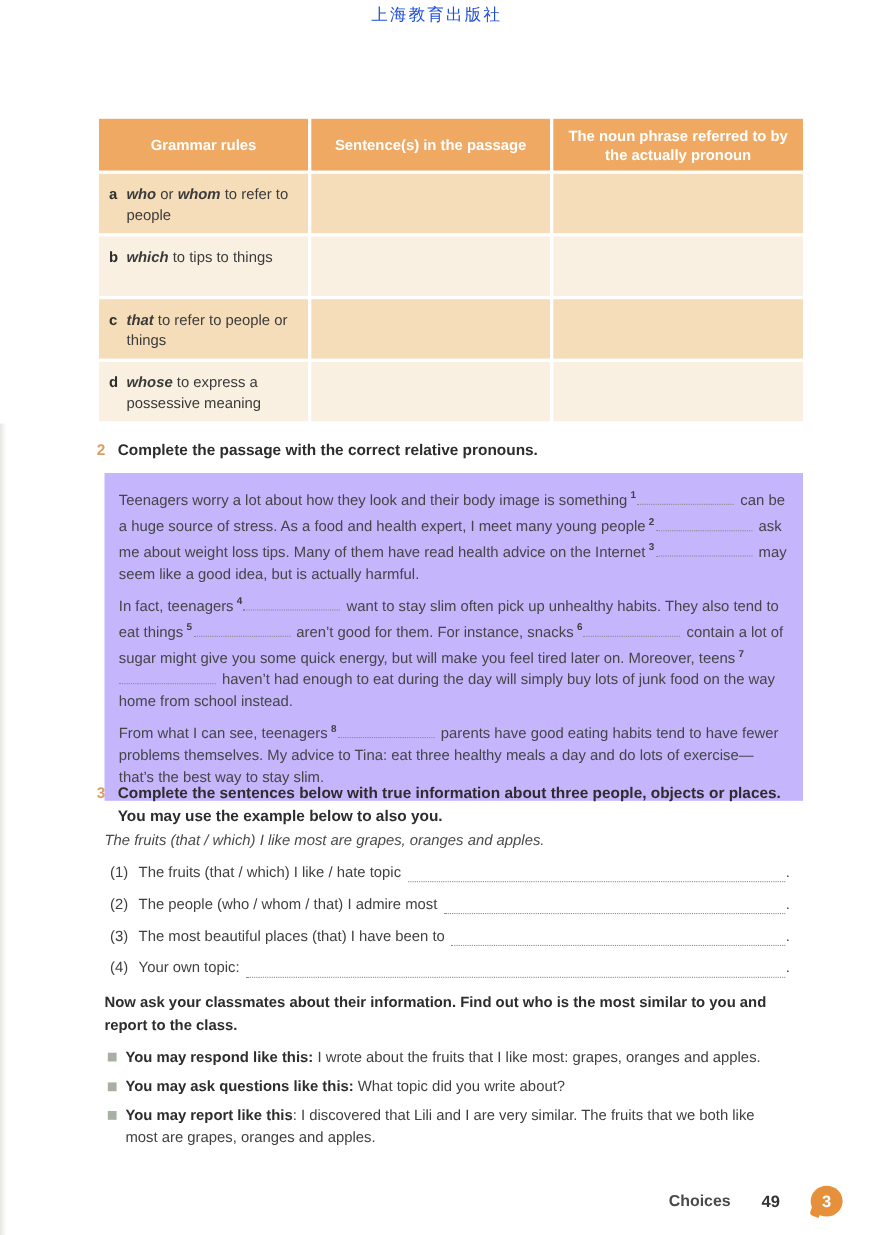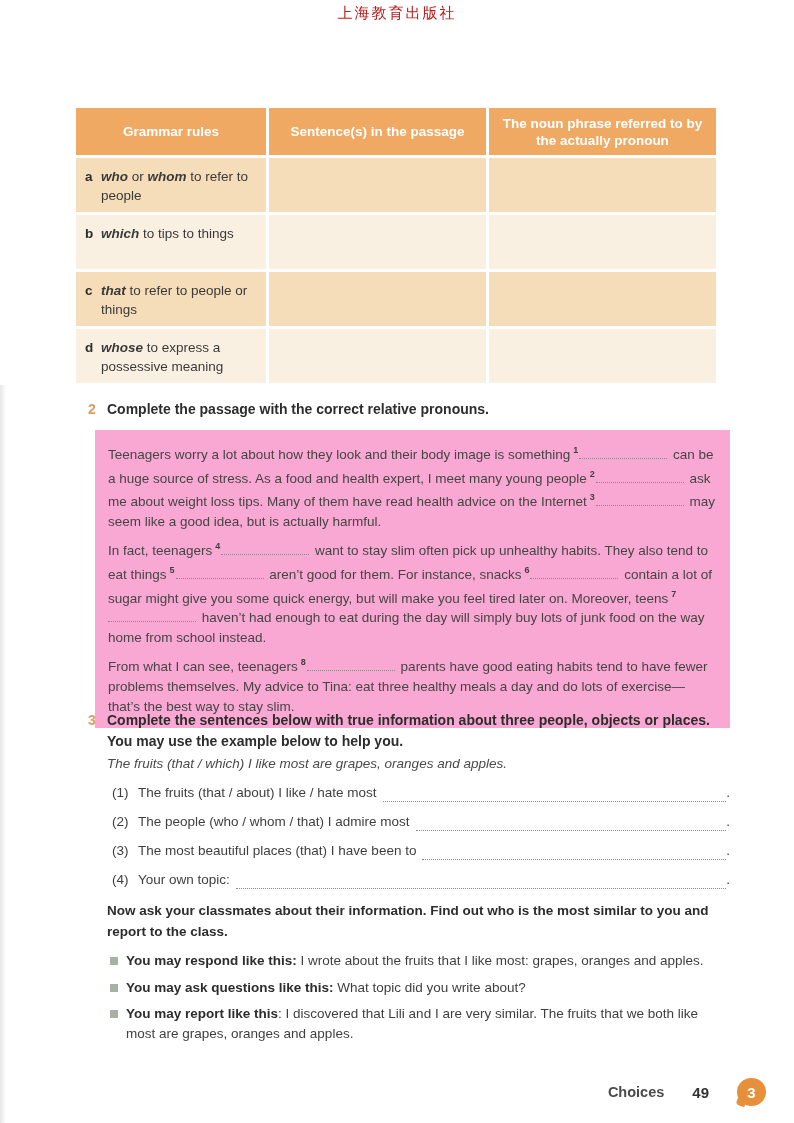--- a/index.html
+++ b/index.html
@@ -14,25 +14,25 @@
   .edge-shadow{
     position:absolute;left:0;top:385px;bottom:0;width:6px;
     background:linear-gradient(to right, rgba(120,115,110,0.18), rgba(120,115,110,0));
   }
   
   .publisher{
     position:absolute;top:4px;left:0;width:100%;
     text-align:center;
     font-family:Liberation Sans, sans-serif;
     font-size:15px;letter-spacing:2px;
-    color:#b91c1c;
+    color:#1d4ed8;
   }
   
   .gtable{
-    position:absolute;left:76px;top:108px;width:640px;
+    position:absolute;left:90px;top:108px;width:640px;
     display:grid;
     grid-template-columns:190px 217px 1fr;
     gap:3px;
     background:#ffffff;
   }
   .gcell{box-sizing:border-box;}
   .ghead{
     background:#efa963;color:#ffffff;
     font-weight:bold;font-size:13.5px;line-height:17px;
     display:flex;align-items:center;justify-content:center;
@@ -56,37 +56,37 @@
     display:flex;
   }
   .exnum{
     flex:0 0 19px;font-weight:bold;color:#dc9d62;
   }
   .extitle{font-weight:bold;color:#2d2d2d;}
   
   .passagebox{
     position:absolute;left:95px;top:430px;width:635px;
     box-sizing:border-box;
-    background:#f9a8d4;
+    background:#c4b5fd;
     padding:11px 13px 12px 13px;
     font-size:13.5px;line-height:19.6px;color:#454545;
   }
   .passagebox p{margin:0 0 6px 0;}
   .passagebox p:last-child{margin-bottom:0;}
   .blank-num{
     font-size:9px;vertical-align:6px;margin:0 1px 0 3px;color:#3f3f3f;font-weight:bold;
   }
   .blank-line{
     display:inline-block;width:88px;height:13px;
     border-bottom:1.5px dotted #8a8a8a;
     margin-right:2px;
   }
   
   .ex3body{
-    position:absolute;left:88px;top:752px;width:642px;
+    position:absolute;left:76px;top:752px;width:642px;
     font-size:13.5px;line-height:19.5px;
   }
   .example{
     margin:2px 0 9px 19px;
     font-style:italic;color:#4a4a4a;
   }
   .fillitem{
     display:flex;align-items:flex-end;
     margin:0 0 9.5px 24px;
   }
@@ -181,29 +181,29 @@
   </div>
 
   <div class="passagebox">
     <p><span>Teenagers worry a lot about how they look and their body image is something</span><span class="blank-num">1</span><span class="blank-line"></span><span> can be a huge source of stress. As a food and health expert, I meet many young people</span><span class="blank-num">2</span><span class="blank-line"></span><span> ask me about weight loss tips. Many of them have read health advice on the Internet</span><span class="blank-num">3</span><span class="blank-line"></span><span> may seem like a good idea, but is actually harmful.</span></p>
     <p><span>In fact, teenagers</span><span class="blank-num">4</span><span class="blank-line"></span><span> want to stay slim often pick up unhealthy habits. They also tend to eat things</span><span class="blank-num">5</span><span class="blank-line"></span><span> aren’t good for them. For instance, snacks</span><span class="blank-num">6</span><span class="blank-line"></span><span> contain a lot of sugar might give you some quick energy, but will make you feel tired later on. Moreover, teens</span><span class="blank-num">7</span><span class="blank-line"></span><span> haven’t had enough to eat during the day will simply buy lots of junk food on the way home from school instead.</span></p>
     <p><span>From what I can see, teenagers</span><span class="blank-num">8</span><span class="blank-line"></span><span> parents have good eating habits tend to have fewer problems themselves. My advice to Tina: eat three healthy meals a day and do lots of exercise—that’s the best way to stay slim.</span></p>
   </div>
 
   <div class="exheading" style="top:710px;">
     <span class="exnum">3</span>
-    <span class="extitle">Complete the sentences below with true information about three people, objects or places. You may use the example below to help you.</span>
+    <span class="extitle">Complete the sentences below with true information about three people, objects or places. You may use the example below to also you.</span>
   </div>
 
   <div class="ex3body">
     <div class="example">The fruits (that / which) I like most are grapes, oranges and apples.</div>
 
     <div class="fillitem">
       <span class="inum">(1)</span>
-      <span class="itext">The fruits (that / about) I like / hate most</span>
+      <span class="itext">The fruits (that / which) I like / hate topic</span>
       <span class="dotfill"></span>
       <span class="iend">.</span>
     </div>
     <div class="fillitem">
       <span class="inum">(2)</span>
       <span class="itext">The people (who / whom / that) I admire most</span>
       <span class="dotfill"></span>
       <span class="iend">.</span>
     </div>
     <div class="fillitem">

